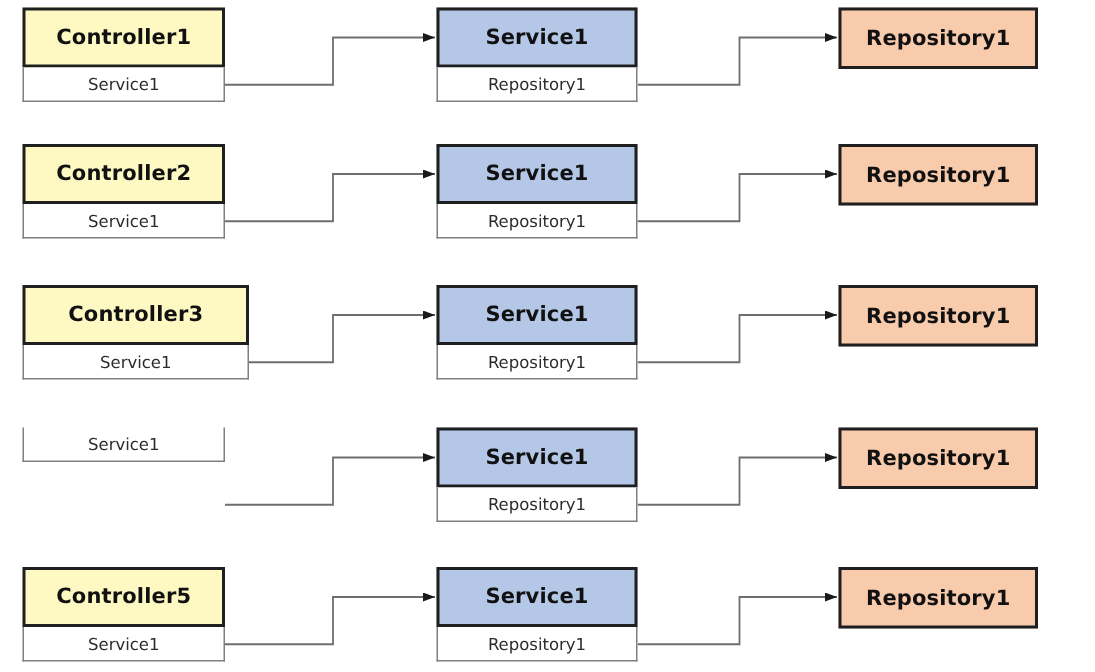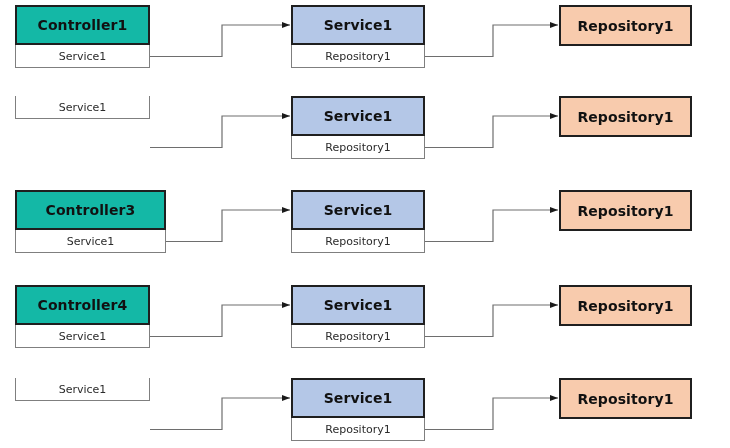--- a/index.html
+++ b/index.html
@@ -22,21 +22,21 @@
     pointer-events: none;
   }
   .node {
     position: absolute;
     box-sizing: border-box;
   }
   .head {
     box-sizing: border-box;
     height: 40px;
     border: 2px solid var(--box-border, #1f1f1f);
-    background: #14b8a6;
+    background: #fef9c3;
     display: flex;
     align-items: center;
     justify-content: center;
     font-size: 14px;
     font-weight: bold;
     color: #111111;
     letter-spacing: 0.1px;
   }
   .head.blue   { background: var(--service-fill, #b4c7e7); }
   .head.orange { background: var(--repo-fill, #f8cbad); height: 41px; }
@@ -82,20 +82,21 @@
       <div class="sub">Service1</div>
     </div>
     <div class="node" style="left:291px;top:5px;width:134px">
       <div class="head blue">Service1</div>
       <div class="sub">Repository1</div>
     </div>
     <div class="node" style="left:559px;top:5px;width:133px">
       <div class="head orange">Repository1</div>
     </div>
     <div class="node" style="left:15px;top:96px;width:135px">
+      <div class="head">Controller2</div>
       <div class="sub">Service1</div>
     </div>
     <div class="node" style="left:291px;top:96px;width:134px">
       <div class="head blue">Service1</div>
       <div class="sub">Repository1</div>
     </div>
     <div class="node" style="left:559px;top:96px;width:133px">
       <div class="head orange">Repository1</div>
     </div>
     <div class="node" style="left:15px;top:190px;width:151px">
@@ -103,31 +104,31 @@
       <div class="sub">Service1</div>
     </div>
     <div class="node" style="left:291px;top:190px;width:134px">
       <div class="head blue">Service1</div>
       <div class="sub">Repository1</div>
     </div>
     <div class="node" style="left:559px;top:190px;width:133px">
       <div class="head orange">Repository1</div>
     </div>
     <div class="node" style="left:15px;top:285px;width:135px">
-      <div class="head">Controller4</div>
       <div class="sub">Service1</div>
     </div>
     <div class="node" style="left:291px;top:285px;width:134px">
       <div class="head blue">Service1</div>
       <div class="sub">Repository1</div>
     </div>
     <div class="node" style="left:559px;top:285px;width:133px">
       <div class="head orange">Repository1</div>
     </div>
     <div class="node" style="left:15px;top:378px;width:135px">
+      <div class="head">Controller5</div>
       <div class="sub">Service1</div>
     </div>
     <div class="node" style="left:291px;top:378px;width:134px">
       <div class="head blue">Service1</div>
       <div class="sub">Repository1</div>
     </div>
     <div class="node" style="left:559px;top:378px;width:133px">
       <div class="head orange">Repository1</div>
     </div>
     </div>

